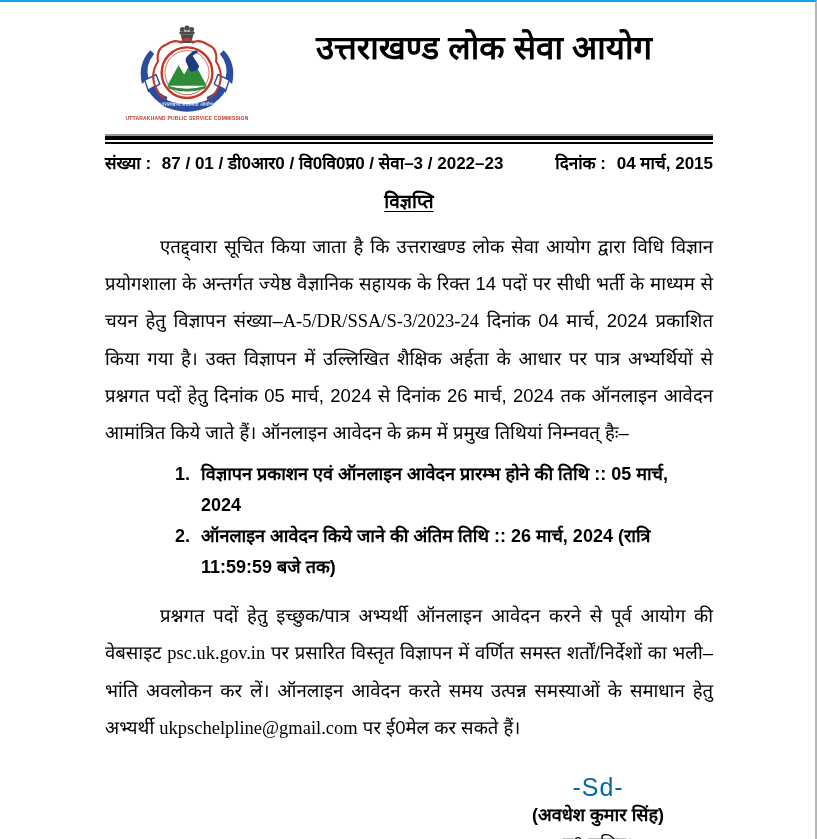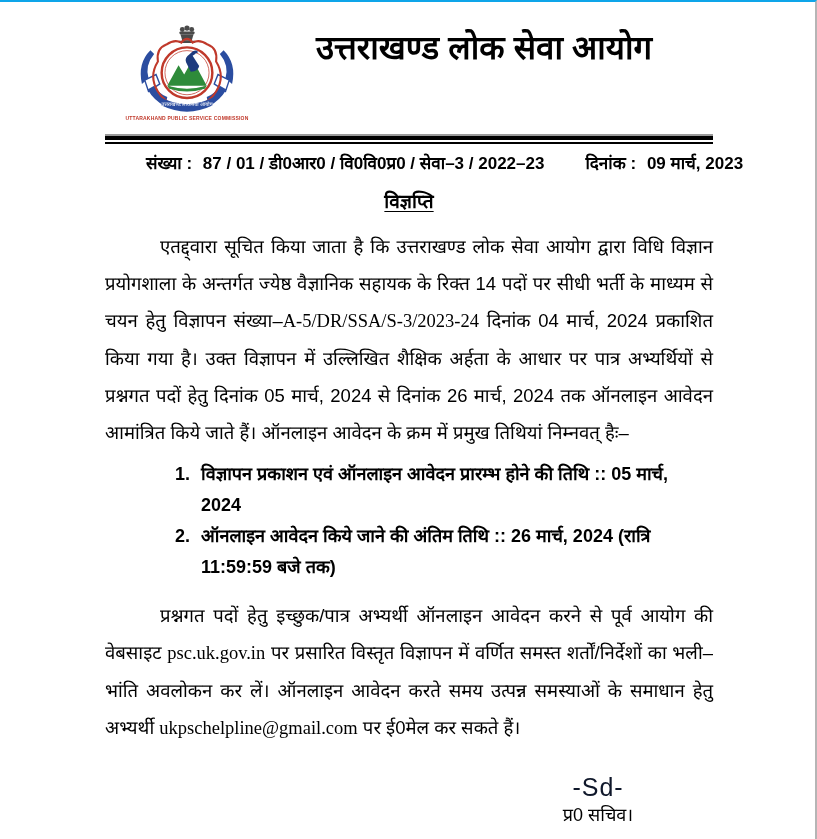--- a/index.html
+++ b/index.html
@@ -35,21 +35,21 @@
   
   .rule-wrap{margin-top:4px;}
   .rule-thick{height:4px;background:#000;border-top:2px solid #9a9a9a;}
   .rule-thin{height:2px;background:#000;margin-top:2px;}
   
   .refline{
     display:flex;justify-content:space-between;align-items:baseline;
     font-weight:bold;font-size:17px;margin-top:7px;
   }
   .refline .lbl{margin-right:6px;}
-  .ref-left,.ref-right{white-space:nowrap;margin-left:41px;}
+  .ref-left,.ref-right{white-space:nowrap;}
   
   .notice-title{
     text-align:center;font-size:19px;font-weight:bold;
     margin-top:14px;
   }
   .notice-title span{text-decoration:underline;text-underline-offset:3px;}
   
   .para{
     font-size:18.5px;line-height:37px;text-align:justify;
     text-indent:55px;margin-top:14px;
@@ -58,21 +58,21 @@
   
   .datelist{margin:8px 0 0 70px;width:525px;font-weight:bold;}
   .datelist .item{display:flex;font-size:18px;line-height:31px;}
   .datelist .num{flex:0 0 26px;}
   .datelist .txt{flex:1;}
   
   .sig{
     margin-top:26px;margin-left:373px;width:240px;text-align:center;
   }
   .sig-sd{
-    font-size:25px;color:#0f172a;letter-spacing:1px;line-height:28px;
+    font-size:25px;color:#0369a1;letter-spacing:1px;line-height:28px;
     font-family:"Liberation Sans","DejaVu Sans",sans-serif;
   }
   .sig-name{font-size:18px;font-weight:bold;line-height:29px;}
   .sig-desig{font-size:18px;font-weight:normal;line-height:29px;}
 </style>
 </head>
 <body>
 
 <div class="page">
   <div class="content">
@@ -123,21 +123,21 @@
       <div class="rule-thin"></div>
     </div>
 
     <div class="refline">
       <div class="ref-left">
         <span class="lbl">संख्या :</span>
         <span>87 / 01 / डी0आर0 / वि0वि0प्र0 / सेवा–3 / 2022–23</span>
       </div>
       <div class="ref-right">
         <span class="lbl">दिनांक :</span>
-        <span>09 मार्च, 2023</span>
+        <span>04 मार्च, 2015</span>
       </div>
     </div>
 
     <div class="notice-title">
       <span>विज्ञप्ति</span>
     </div>
 
     <div class="para"><span>एतद्द्वारा सूचित किया जाता है कि उत्तराखण्ड लोक सेवा आयोग द्वारा विधि विज्ञान प्रयोगशाला के अन्तर्गत ज्येष्ठ वैज्ञानिक सहायक के रिक्त 14 पदों पर सीधी भर्ती के माध्यम से चयन हेतु विज्ञापन संख्या–</span><span class="latin">A-5/DR/SSA/S-3/2023-24</span><span> दिनांक 04 मार्च, 2024 प्रकाशित किया गया है। उक्त विज्ञापन में उल्लिखित शैक्षिक अर्हता के आधार पर पात्र अभ्यर्थियों से प्रश्नगत पदों हेतु दिनांक 05 मार्च, 2024 से दिनांक 26 मार्च, 2024 तक ऑनलाइन आवेदन आमांत्रित किये जाते हैं। ऑनलाइन आवेदन के क्रम में प्रमुख तिथियां निम्नवत् हैः–</span></div>
 
     <div class="datelist">
@@ -148,17 +148,18 @@
       <div class="item">
         <span class="num">2.</span>
         <span class="txt">ऑनलाइन आवेदन किये जाने की अंतिम तिथि :: 26 मार्च, 2024 (रात्रि 11:59:59 बजे तक)</span>
       </div>
     </div>
 
     <div class="para"><span>प्रश्नगत पदों हेतु इच्छुक/पात्र अभ्यर्थी ऑनलाइन आवेदन करने से पूर्व आयोग की वेबसाइट </span><span class="latin">psc.uk.gov.in</span><span> पर प्रसारित विस्तृत विज्ञापन में वर्णित समस्त शर्तों/निर्देशों का भली–भांति अवलोकन कर लें। ऑनलाइन आवेदन करते समय उत्पन्न समस्याओं के समाधान हेतु अभ्यर्थी </span><span class="latin">ukpschelpline@gmail.com</span><span> पर ई0मेल कर सकते हैं।</span></div>
 
     <div class="sig">
       <div class="sig-sd">-Sd-</div>
+      <div class="sig-name">(अवधेश कुमार सिंह)</div>
       <div class="sig-desig">प्र0 सचिव।</div>
     </div>
 
   </div>
 </div>
 
 </body></html>

